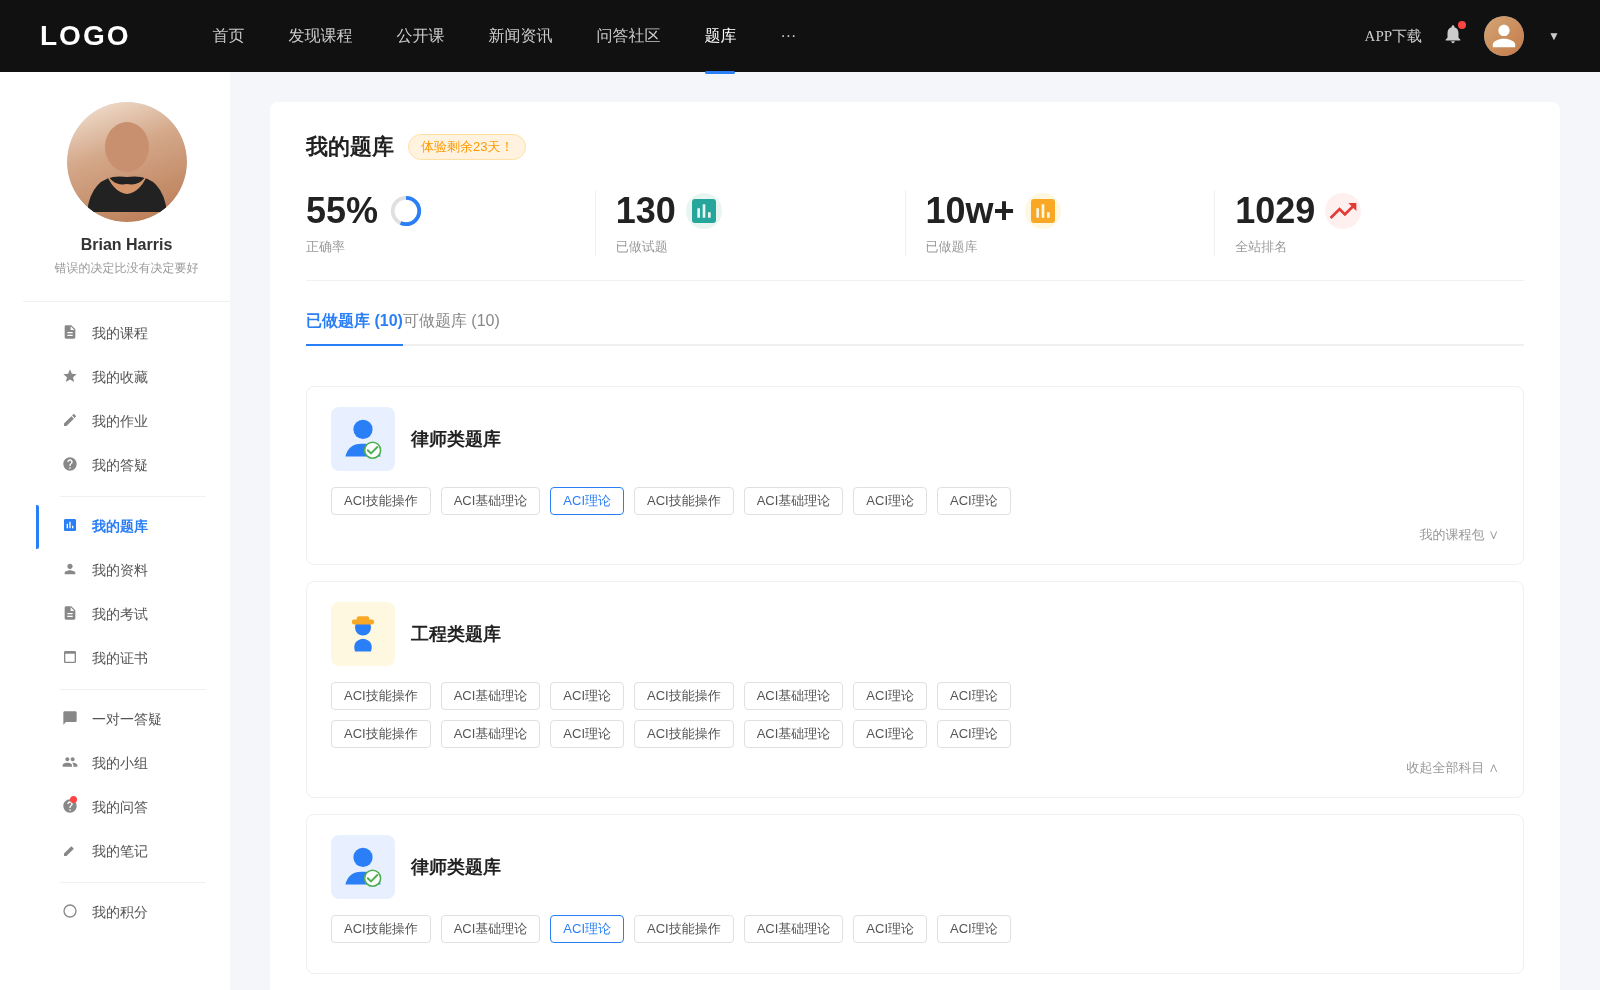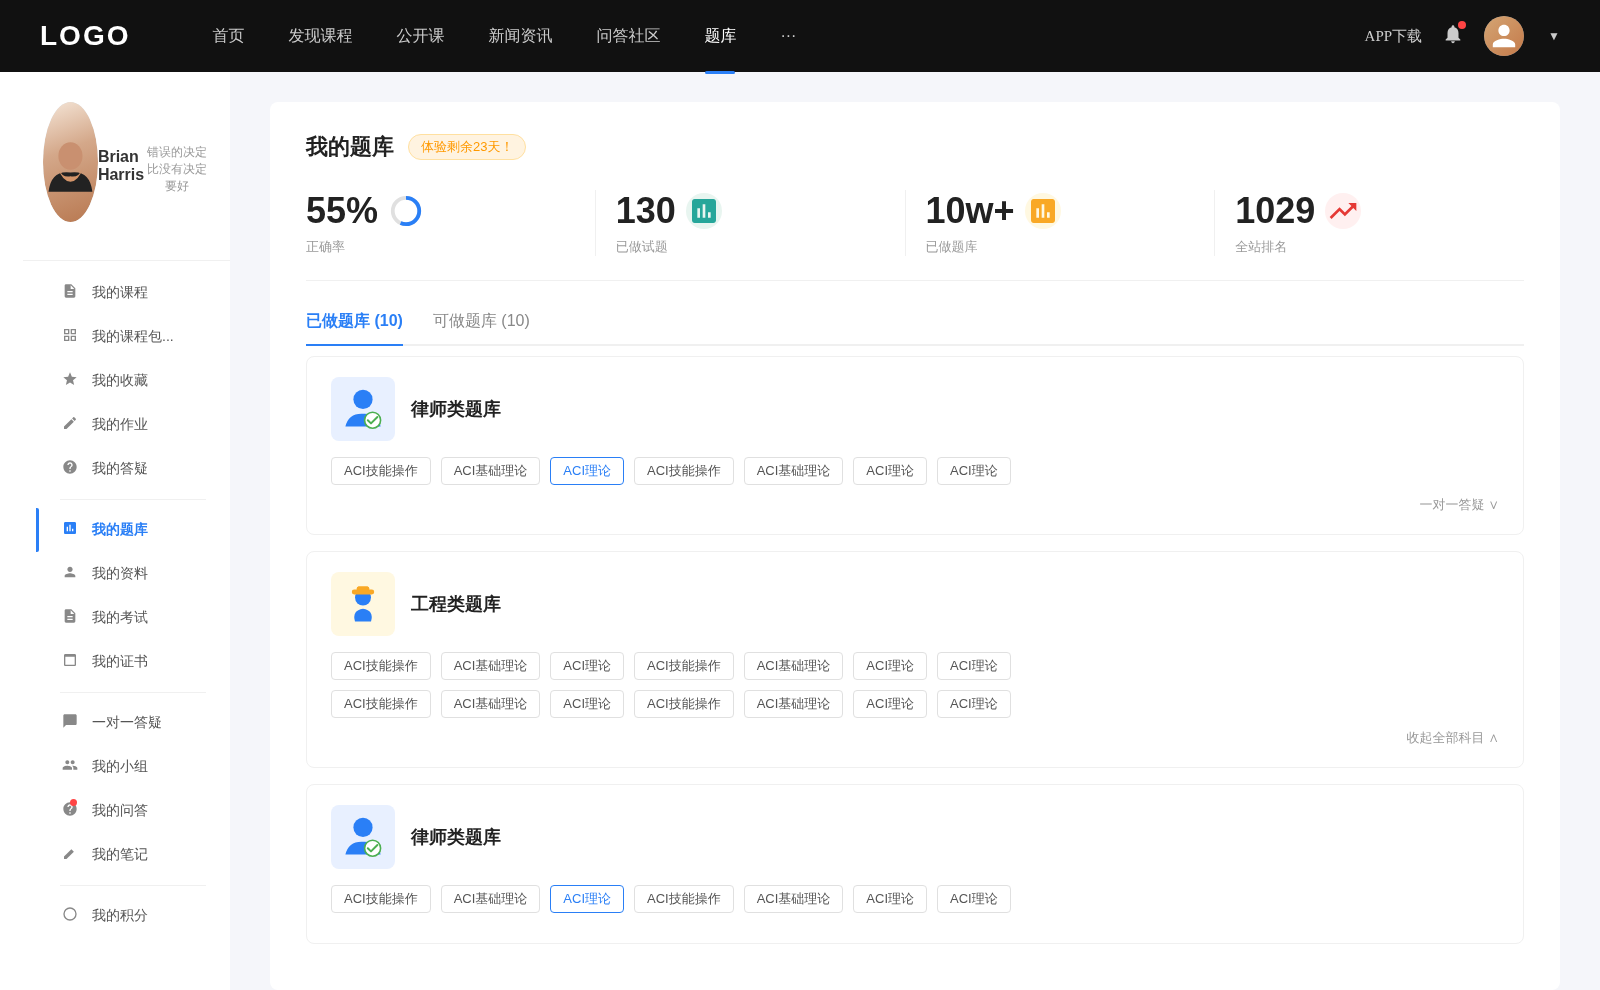--- a/index.html
+++ b/index.html
@@ -19,21 +19,21 @@
     .navbar-bell svg { fill: #ccc; }
     .bell-dot { position: absolute; top: -2px; right: -2px; width: 8px; height: 8px; background: #f44; border-radius: 50%; }
     .navbar-avatar { width: 40px; height: 40px; border-radius: 50%; background: #888; overflow: hidden; cursor: pointer; }
     .navbar-chevron { color: #ccc; font-size: 12px; cursor: pointer; margin-left: 4px; }
 
     
     .page-layout { display: flex; min-height: 918px; }
 
     
     .sidebar { width: 230px; background: #fff; padding: 30px 0 20px 0; flex-shrink: 0; }
-    .sidebar-profile { display: flex; flex-direction: row; align-items: center; padding: 0 20px 24px; border-bottom: 1px solid #f0f0f0; margin-left: 23px; }
+    .sidebar-profile { display: flex; flex-direction: column; align-items: center; padding: 0 20px 24px; border-bottom: 1px solid #f0f0f0; margin-left: 23px; }
     .avatar-circle { width: 120px; height: 120px; border-radius: 50%; background: #ddd; overflow: hidden; margin-bottom: 14px; }
     
     .sidebar-name { font-size: 16px; font-weight: 600; color: #333; margin-bottom: 6px; }
     .sidebar-motto { font-size: 12px; color: #999; text-align: center; }
     .sidebar-menu { padding: 10px 0; margin-left: 36px; }
     .sidebar-item { display: flex; align-items: center; padding: 12px 24px; gap: 12px; cursor: pointer; position: relative; font-size: 14px; color: #555; }
     .sidebar-item.active { color: #2a7ff6; font-weight: 600; }
     .sidebar-item.active::before { content: ''; position: absolute; left: 0; top: 0; width: 3px; height: 100%; background: #2a7ff6; border-radius: 0 2px 2px 0; }
     .sidebar-icon { font-size: 16px; width: 20px; text-align: center; }
     .menu-divider { height: 1px; background: #f0f0f0; margin: 8px 24px; }
@@ -55,21 +55,21 @@
     .stat-top { display: flex; align-items: center; gap: 10px; margin-bottom: 6px; }
     .stat-value { font-size: 36px; font-weight: 700; color: #222; }
     .stat-icon { width: 36px; height: 36px; border-radius: 50%; display: flex; align-items: center; justify-content: center; }
     .stat-icon.blue { background: transparent; }
     .stat-icon.teal { background: #e8f5f0; }
     .stat-icon.yellow { background: #fff8e1; }
     .stat-icon.red { background: #fff0f0; }
     .stat-label { font-size: 13px; color: #999; }
 
     
-    .tabs-row { display: flex; gap: 30px; margin-bottom: 10px; border-bottom: 2px solid #f0f0f0; }
+    .tabs-row { display: flex; margin-bottom: 40px; border-bottom: 2px solid #f0f0f0; }
     .tab-item { font-size: 16px; color: #888; padding-bottom: 12px; cursor: pointer; position: relative; }
     .tab-item.active { color: #2a7ff6; font-weight: 600; }
     .tab-item.active::after { content: ''; position: absolute; bottom: -2px; left: 0; width: 100%; height: 2px; background: #2a7ff6; }
 
     
     .bank-card { border: 1px solid #f0f0f0; border-radius: 8px; padding: 20px 24px; margin-bottom: 16px; }
     .bank-header { display: flex; align-items: center; gap: 16px; margin-bottom: 16px; }
     .bank-icon { width: 64px; height: 64px; border-radius: 8px; background: #e8f0ff; display: flex; align-items: center; justify-content: center; flex-shrink: 0; }
     .bank-title { font-size: 18px; font-weight: 600; color: #222; }
     .tag-row { display: flex; flex-wrap: wrap; gap: 10px; margin-bottom: 10px; }
@@ -135,28 +135,20 @@
         <span class="sidebar-icon">
           <svg width="16" height="16" viewBox="0 0 24 24" fill="#888">
               <path d="M14,2H6C4.9,2,4,2.9,4,4v16c0,1.1,0.9,2,2,2h12c1.1,0,2-0.9,2-2V8L14,2z M16,18H8v-2h8V18z M16,14H8v-2h8V14z M13,9V3.5L18.5,9H13z"></path>
             </svg>
         </span>
         <span>我的课程</span>
       </div>
       <div class="sidebar-item">
         <span class="sidebar-icon">
           <svg width="16" height="16" viewBox="0 0 24 24" fill="#888">
-              <path d="M3,3v8h8V3H3z M9,9H5V5h4V9z M3,13v8h8v-8H3z M9,19H5v-4h4V19z M13,3v8h8V3H13z M19,9h-4V5h4V9z M13,13v8h8v-8H13z M19,19h-4v-4h4V19z"></path>
-            </svg>
-        </span>
-        <span>我的课程包...</span>
-      </div>
-      <div class="sidebar-item">
-        <span class="sidebar-icon">
-          <svg width="16" height="16" viewBox="0 0 24 24" fill="#888">
               <path d="M12,17.27L18.18,21l-1.64-7.03L22,9.24l-7.19-0.61L12,2L9.19,8.63L2,9.24l5.46,4.73L5.82,21L12,17.27z"></path>
             </svg>
         </span>
         <span>我的收藏</span>
       </div>
       <div class="sidebar-item">
         <span class="sidebar-icon">
           <svg width="16" height="16" viewBox="0 0 24 24" fill="#888">
               <path d="M3,17.25V21h3.75L17.81,9.94l-3.75-3.75L3,17.25z M20.71,7.04c0.39-0.39,0.39-1.02,0-1.41l-2.34-2.34c-0.39-0.39-1.02-0.39-1.41,0l-1.83,1.83l3.75,3.75L20.71,7.04z"></path>
             </svg>
@@ -330,21 +322,21 @@
         <div class="tag-row">
           <span class="tag">ACI技能操作</span>
           <span class="tag">ACI基础理论</span>
           <span class="tag active">ACI理论</span>
           <span class="tag">ACI技能操作</span>
           <span class="tag">ACI基础理论</span>
           <span class="tag">ACI理论</span>
           <span class="tag">ACI理论</span>
         </div>
         <div class="bank-footer">
-          <span class="expand-btn">一对一答疑 ∨</span>
+          <span class="expand-btn">我的课程包 ∨</span>
         </div>
       </div>
 
       <div class="bank-card">
         <div class="bank-header">
           <div class="bank-icon" style="background:#fff8e1;">
             <svg width="48" height="48" viewBox="0 0 60 60">
               <path d="M20,52 Q16,38 30,36 Q44,38 40,52 Z" fill="#2a7ff6"></path>
               <circle cx="30" cy="22" r="10" fill="#2a7ff6"></circle>
               <rect x="16" y="12" width="28" height="6" rx="3" fill="#f9a825"></rect>

